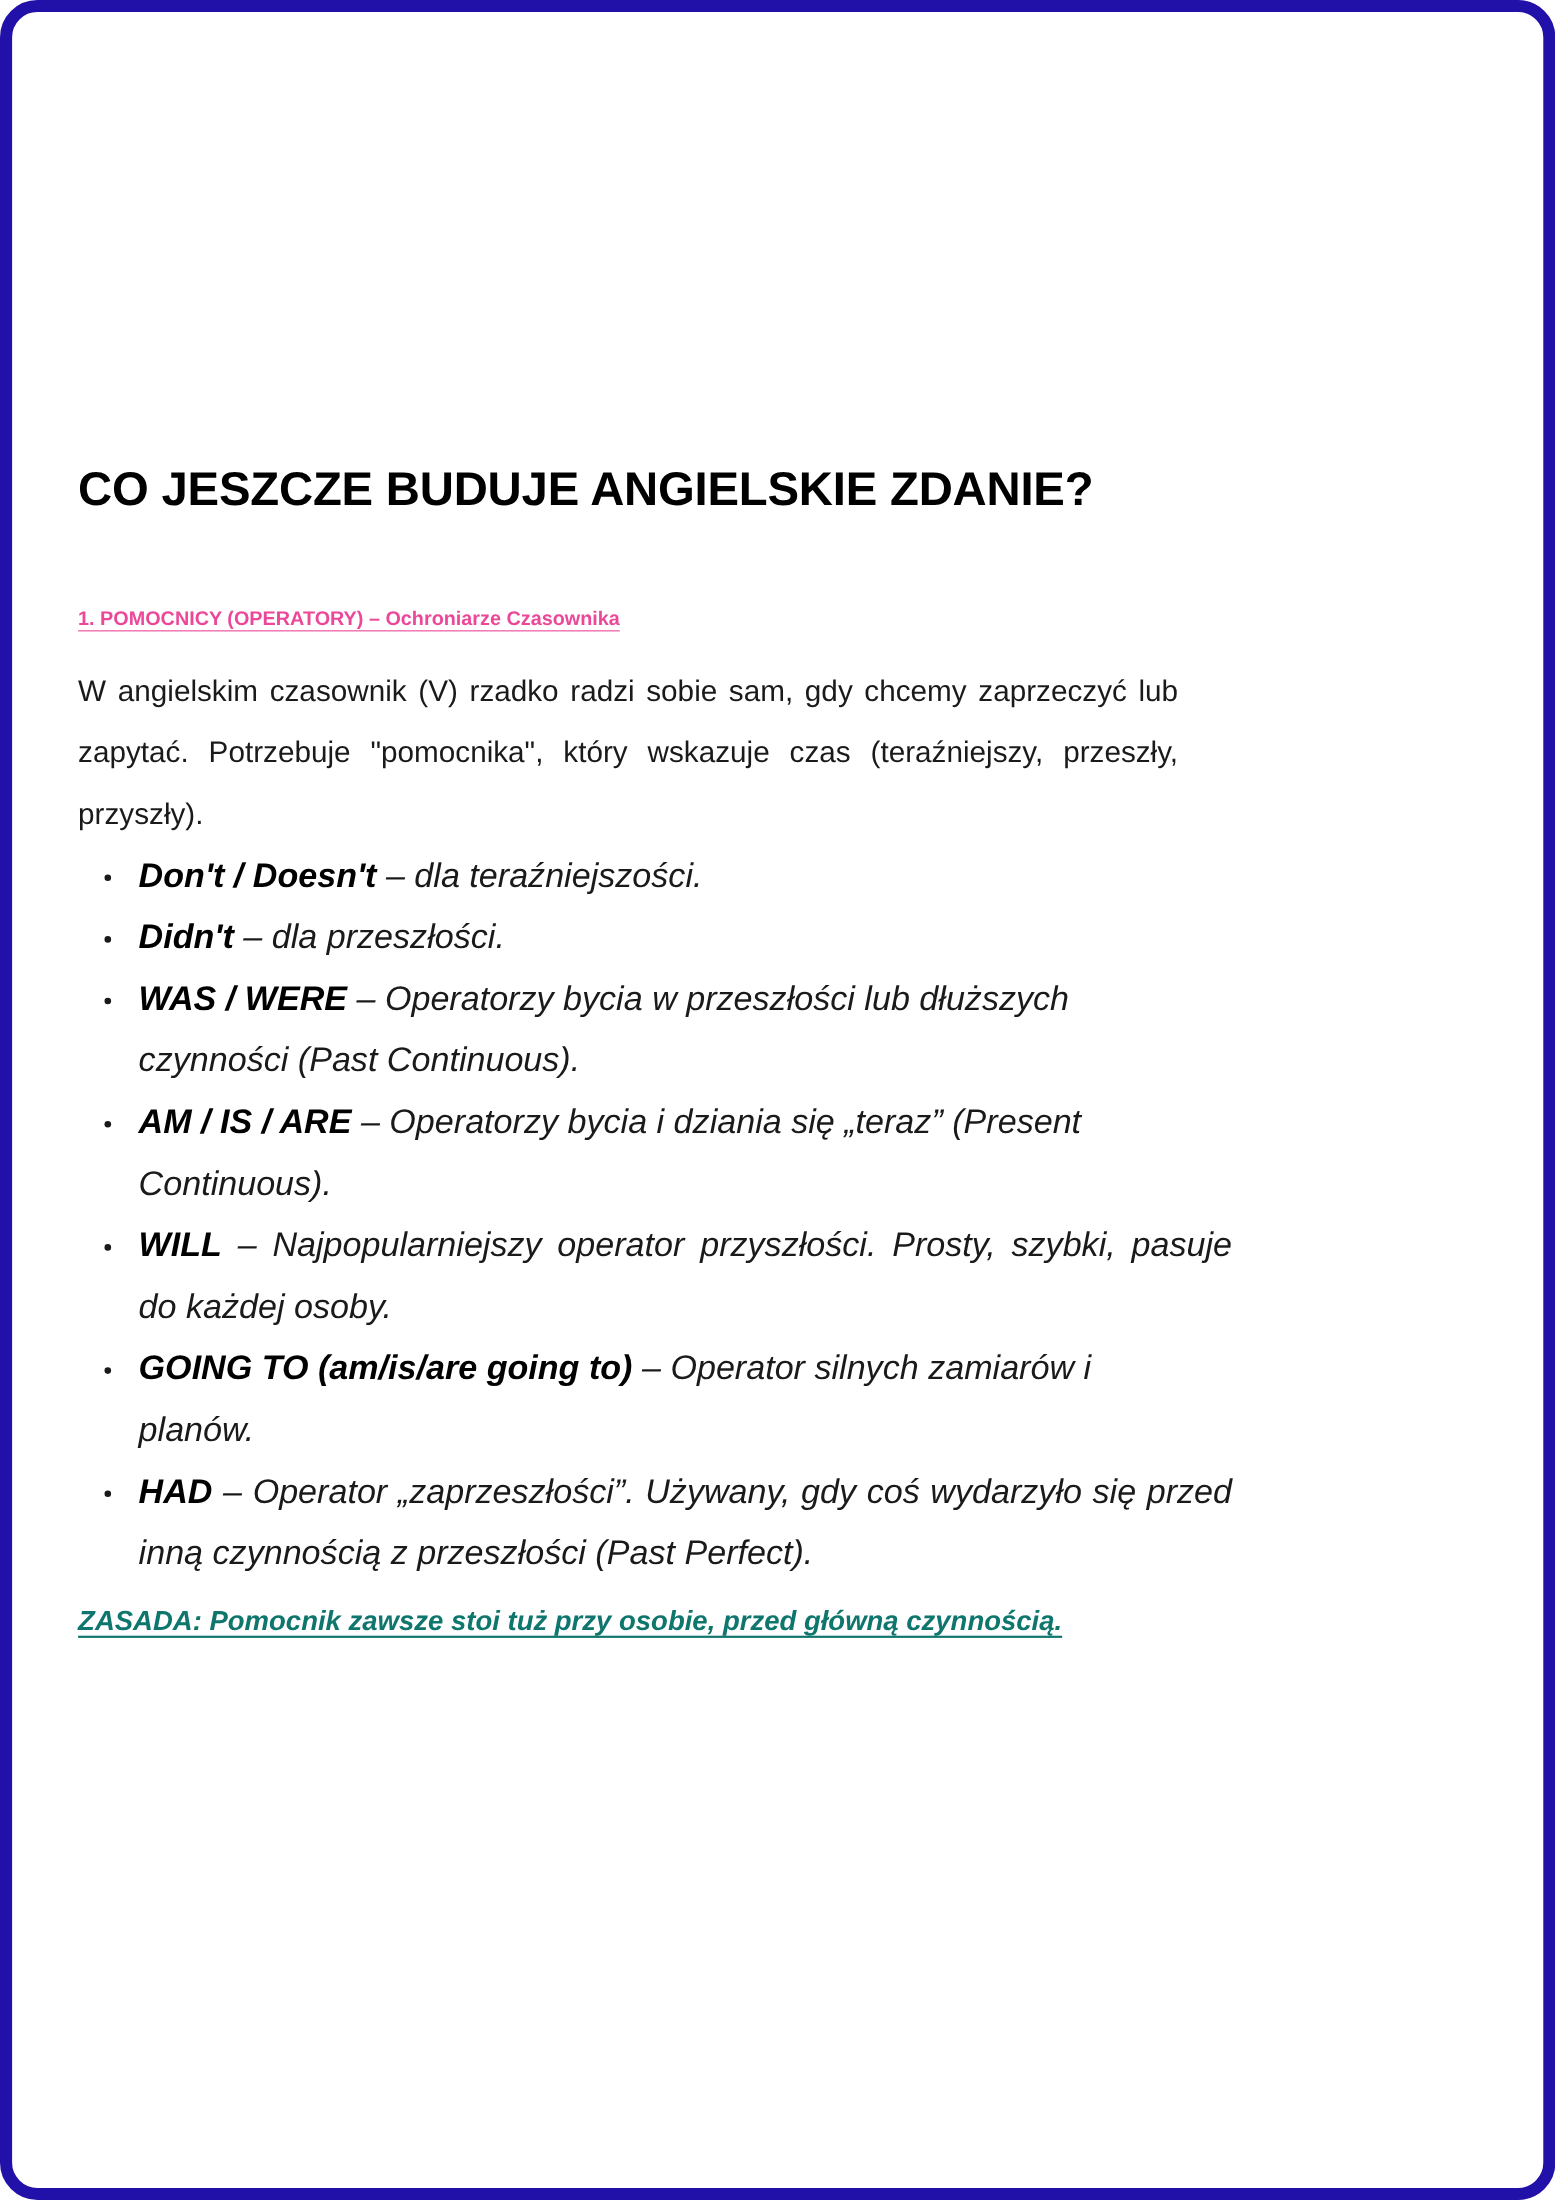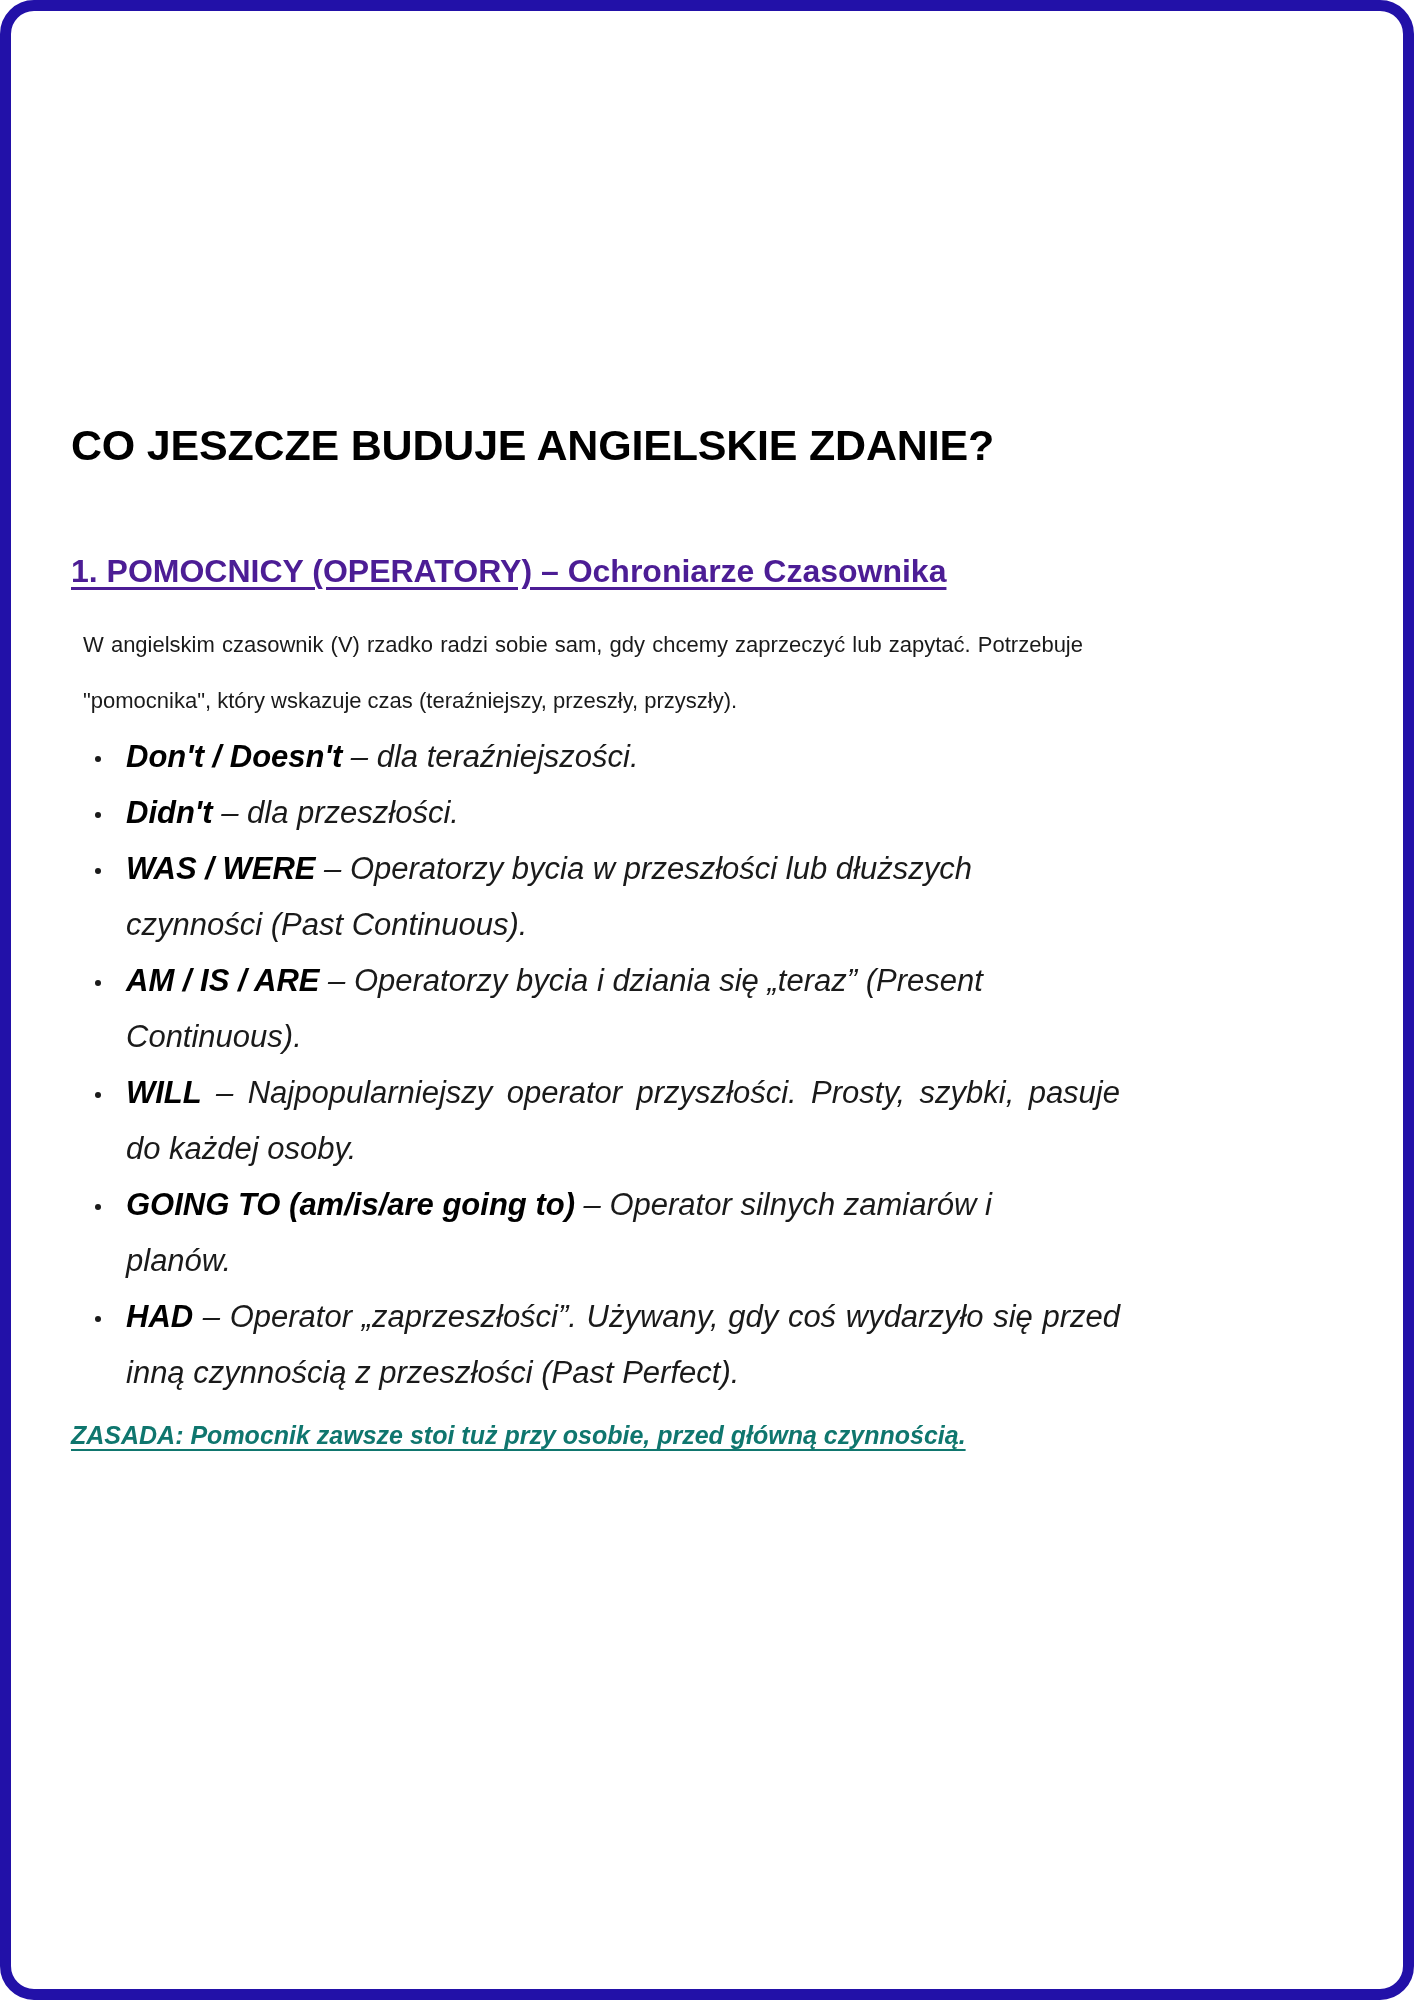--- a/index.html
+++ b/index.html
@@ -47,37 +47,37 @@
     font-weight: bold;
     letter-spacing: -0.2px;
     color: #000000;
     line-height: 1.15;
     margin: 0 0 82px 0;
     white-space: nowrap;
   }
 
   
   .section-heading {
-    font-size: 32px;
+    font-size: 18px;
     font-weight: bold;
-    color: #4c1d95;
+    color: #ec4899;
     text-decoration: underline;
     text-underline-offset: 5px;
     margin: 0 0 26px 0;
     line-height: 1.2;
   }
 
   
   .para {
-    font-size: 22px;
+    font-size: 27px;
     color: #1a1a1a;
     line-height: 56px;
     text-align: justify;
     text-justify: inter-word;
-    margin: 0 0 0 12px;
+    margin: 0 0 0 0;
     width: 1000px;
   }
 
   
   ul.bullets {
     list-style: none;
     margin: 0;
     padding: 0;
   }
   ul.bullets > li {

